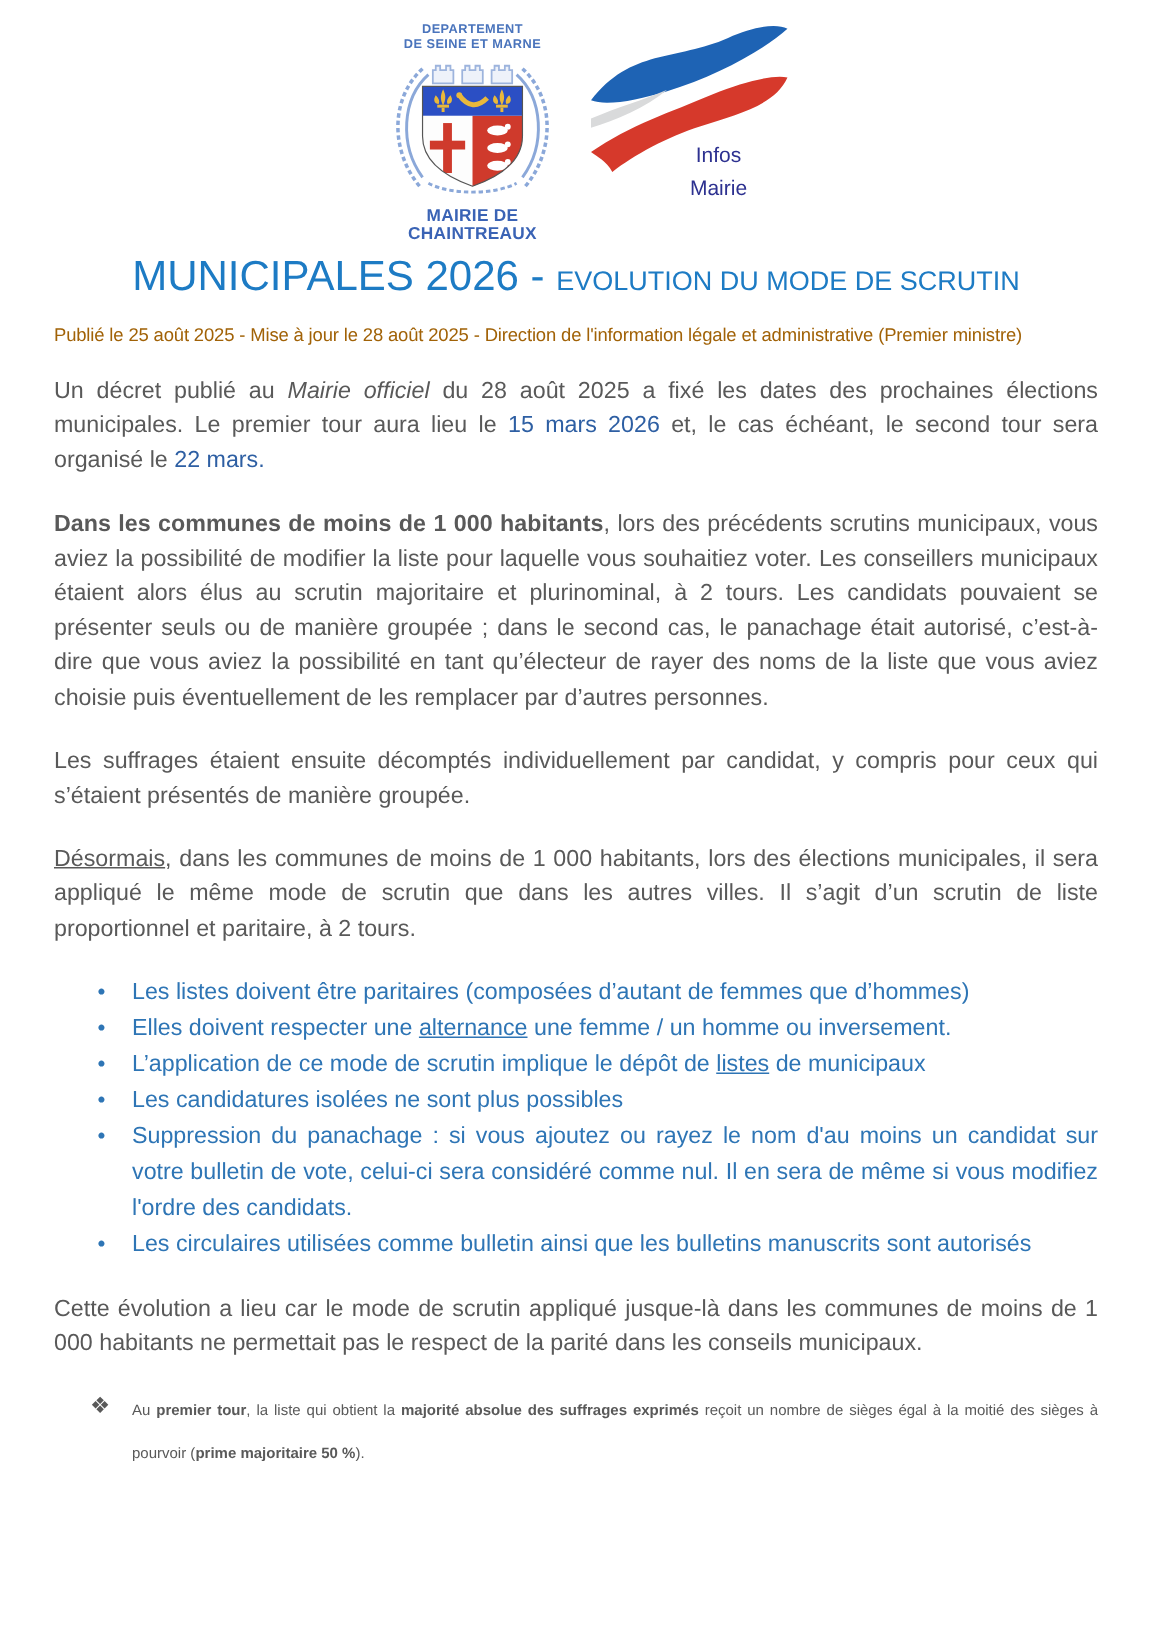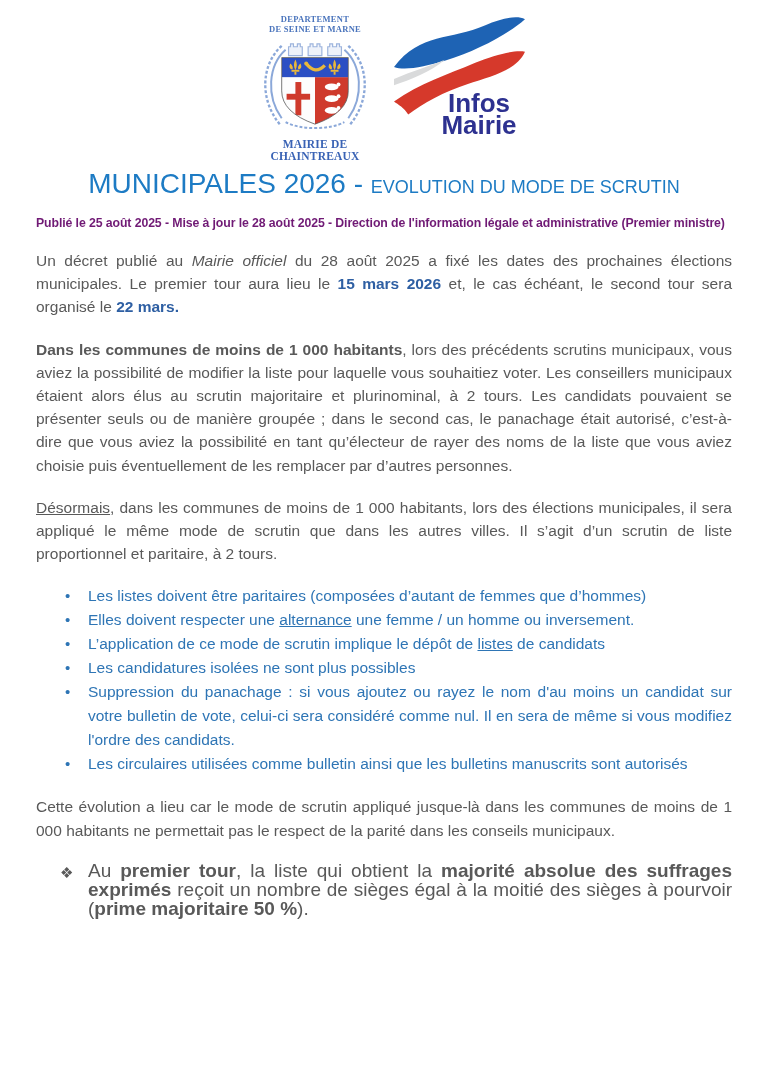--- a/index.html
+++ b/index.html
@@ -3,47 +3,47 @@
 <meta charset="utf-8">
 <style>
   html,body{margin:0;padding:0;background:#ffffff;}
   .page{
     width:768px;height:1086px;box-sizing:border-box;margin:0 auto;
     background:#ffffff;padding:10px 36px 0 36px;overflow:hidden;
     font-family:"Liberation Sans",sans-serif;color:#595959;position:relative;
   }
   
   .header{display:flex;justify-content:center;align-items:flex-start;gap:6px;height:140px;}
-  .logo-left{width:146px;text-align:center;font-family:Liberation Serif, serif;}
+  .logo-left{width:146px;text-align:center;}
   .dep{font-size:8.5px;font-weight:bold;color:#4a74bc;line-height:10px;letter-spacing:.3px;margin-top:4px;}
   .arms{display:block;margin:2px auto 0;}
   .mairie{font-size:11.5px;font-weight:bold;color:#3a63b5;letter-spacing:.2px;margin-top:6px;}
   .logo-right{width:132px;height:128px;position:relative;}
   .itxt{position:absolute;right:0;bottom:2px;width:94px;text-align:center;
-        color:#2d3190;font-weight:bold;font-size:26px;line-height:22px;}
+        color:#2d3190;font-weight:normal;font-size:14px;line-height:22px;}
   
   .title{margin:14px 0 0;text-align:center;color:#1d7bc4;font-weight:400;}
   .title .t1{font-size:28px;margin-top:12px;}
   .title .t2{font-size:18px;}
-  .meta{margin-top:15px;color:#701a75;font-size:12.3px;font-weight:700;white-space:nowrap;letter-spacing:-.1px;}
+  .meta{margin-top:15px;color:#a16207;font-size:12.3px;font-weight:400;white-space:nowrap;letter-spacing:-.1px;}
   
   .para{margin:19px 0 0;font-size:15.5px;line-height:23.2px;text-align:justify;}
   .bold{font-weight:bold;}
   .italic{font-style:italic;}
   .underline{text-decoration:underline;}
-  .bluebold{color:#2e5fa3;font-weight:bold;}
+  .bluebold{color:#2e5fa3;font-weight:normal;}
   
   .bullets{margin:19px 0 0;padding:0;list-style:none;color:#2e75b5;}
   .bullets li{display:flex;margin:0;}
   .bullets .mk{flex:none;width:23px;padding-left:29px;font-size:15px;line-height:24px;}
   .bullets .bt{flex:1;font-size:15.5px;line-height:24px;text-align:justify;}
   
   .diamond{display:flex;margin-top:19px;}
   .diamond .mk{flex:none;width:28px;padding-left:24px;font-size:15px;line-height:23.2px;color:#595959;}
-  .diamond .dt{flex:1;font-size:19px;line-height:19px;text-align:justify;}
+  .diamond .dt{flex:1;font-size:10px;line-height:29px;text-align:justify;}
 </style>
 </head>
 <body>
 
 <div class="page">
 
   <div class="header">
 
     <div class="logo-left">
       <div class="dep">
@@ -122,34 +122,35 @@
       </div>
     </div>
   </div>
 
   <h1 class="title"><span class="t1">MUNICIPALES 2026 - </span><span class="t2">EVOLUTION DU MODE DE SCRUTIN</span></h1>
 
   <div class="meta">Publié le 25 août 2025 - Mise à jour le 28 août 2025 - Direction de l'information légale et administrative (Premier ministre)</div>
 
   <p class="para"><span>Un décret publié au </span><span class="italic">Mairie officiel</span><span> du 28 août 2025 a fixé les dates des prochaines élections municipales. Le premier tour aura lieu le </span><span class="bluebold">15 mars 2026</span><span> et, le cas échéant, le second tour sera organisé le </span><span class="bluebold">22 mars.</span></p>
   <p class="para"><span class="bold">Dans les communes de moins de 1 000 habitants</span><span>, lors des précédents scrutins municipaux, vous aviez la possibilité de modifier la liste pour laquelle vous souhaitiez voter. Les conseillers municipaux étaient alors élus au scrutin majoritaire et plurinominal, à 2 tours. Les candidats pouvaient se présenter seuls ou de manière groupée ; dans le second cas, le panachage était autorisé, c’est-à-dire que vous aviez la possibilité en tant qu’électeur de rayer des noms de la liste que vous aviez choisie puis éventuellement de les remplacer par d’autres personnes.</span></p>
+  <p class="para"><span>Les suffrages étaient ensuite décomptés individuellement par candidat, y compris pour ceux qui s’étaient présentés de manière groupée.</span></p>
   <p class="para"><span class="underline">Désormais</span><span>, dans les communes de moins de 1 000 habitants, lors des élections municipales, il sera appliqué le même mode de scrutin que dans les autres villes. Il s’agit d’un scrutin de liste proportionnel et paritaire, à 2 tours.</span></p>
 
   <ul class="bullets">
     <li>
         <span class="mk">•</span>
         <span class="bt"><span>Les listes doivent être paritaires (composées d’autant de femmes que d’hommes)</span></span>
       </li>
     <li>
         <span class="mk">•</span>
         <span class="bt"><span>Elles doivent respecter une </span><span class="underline">alternance</span><span> une femme / un homme ou inversement.</span></span>
       </li>
     <li>
         <span class="mk">•</span>
-        <span class="bt"><span>L’application de ce mode de scrutin implique le dépôt de </span><span class="underline">listes</span><span> de candidats</span></span>
+        <span class="bt"><span>L’application de ce mode de scrutin implique le dépôt de </span><span class="underline">listes</span><span> de municipaux</span></span>
       </li>
     <li>
         <span class="mk">•</span>
         <span class="bt"><span>Les candidatures isolées ne sont plus possibles</span></span>
       </li>
     <li>
         <span class="mk">•</span>
         <span class="bt"><span>Suppression du panachage : si vous ajoutez ou rayez le nom d'au moins un candidat sur votre bulletin de vote, celui-ci sera considéré comme nul. Il en sera de même si vous modifiez l'ordre des candidats.</span></span>
       </li>
     <li>

